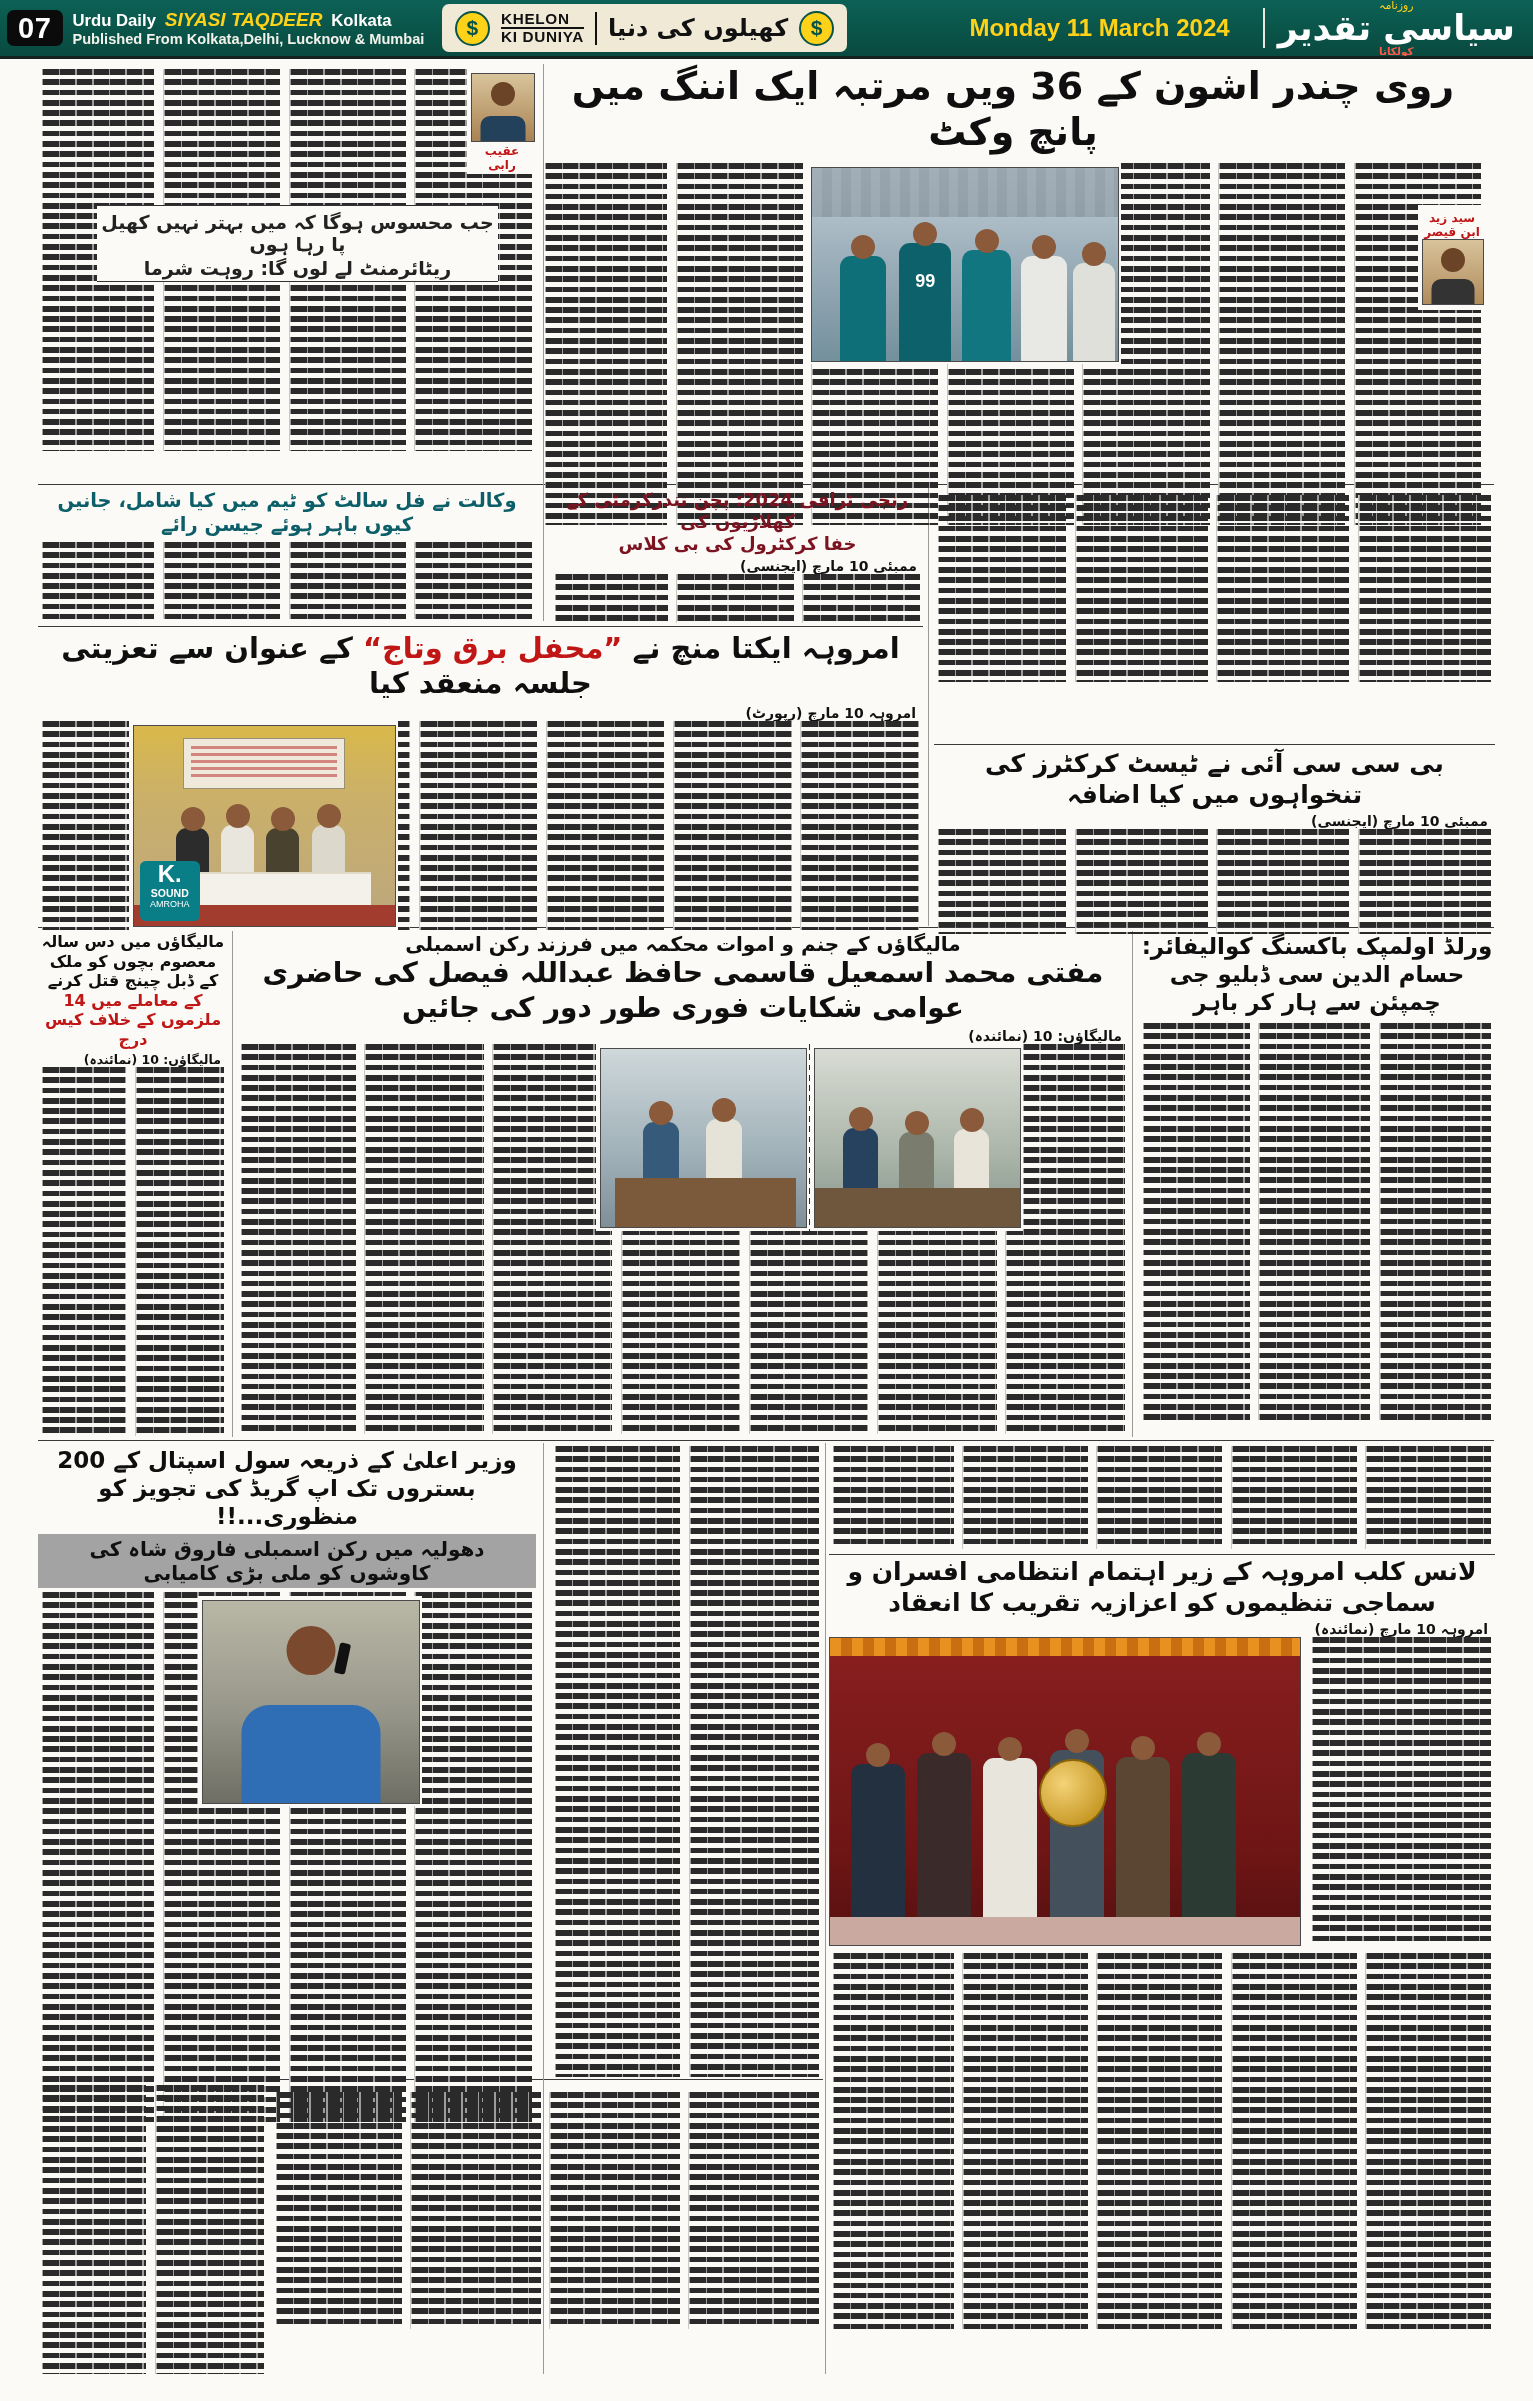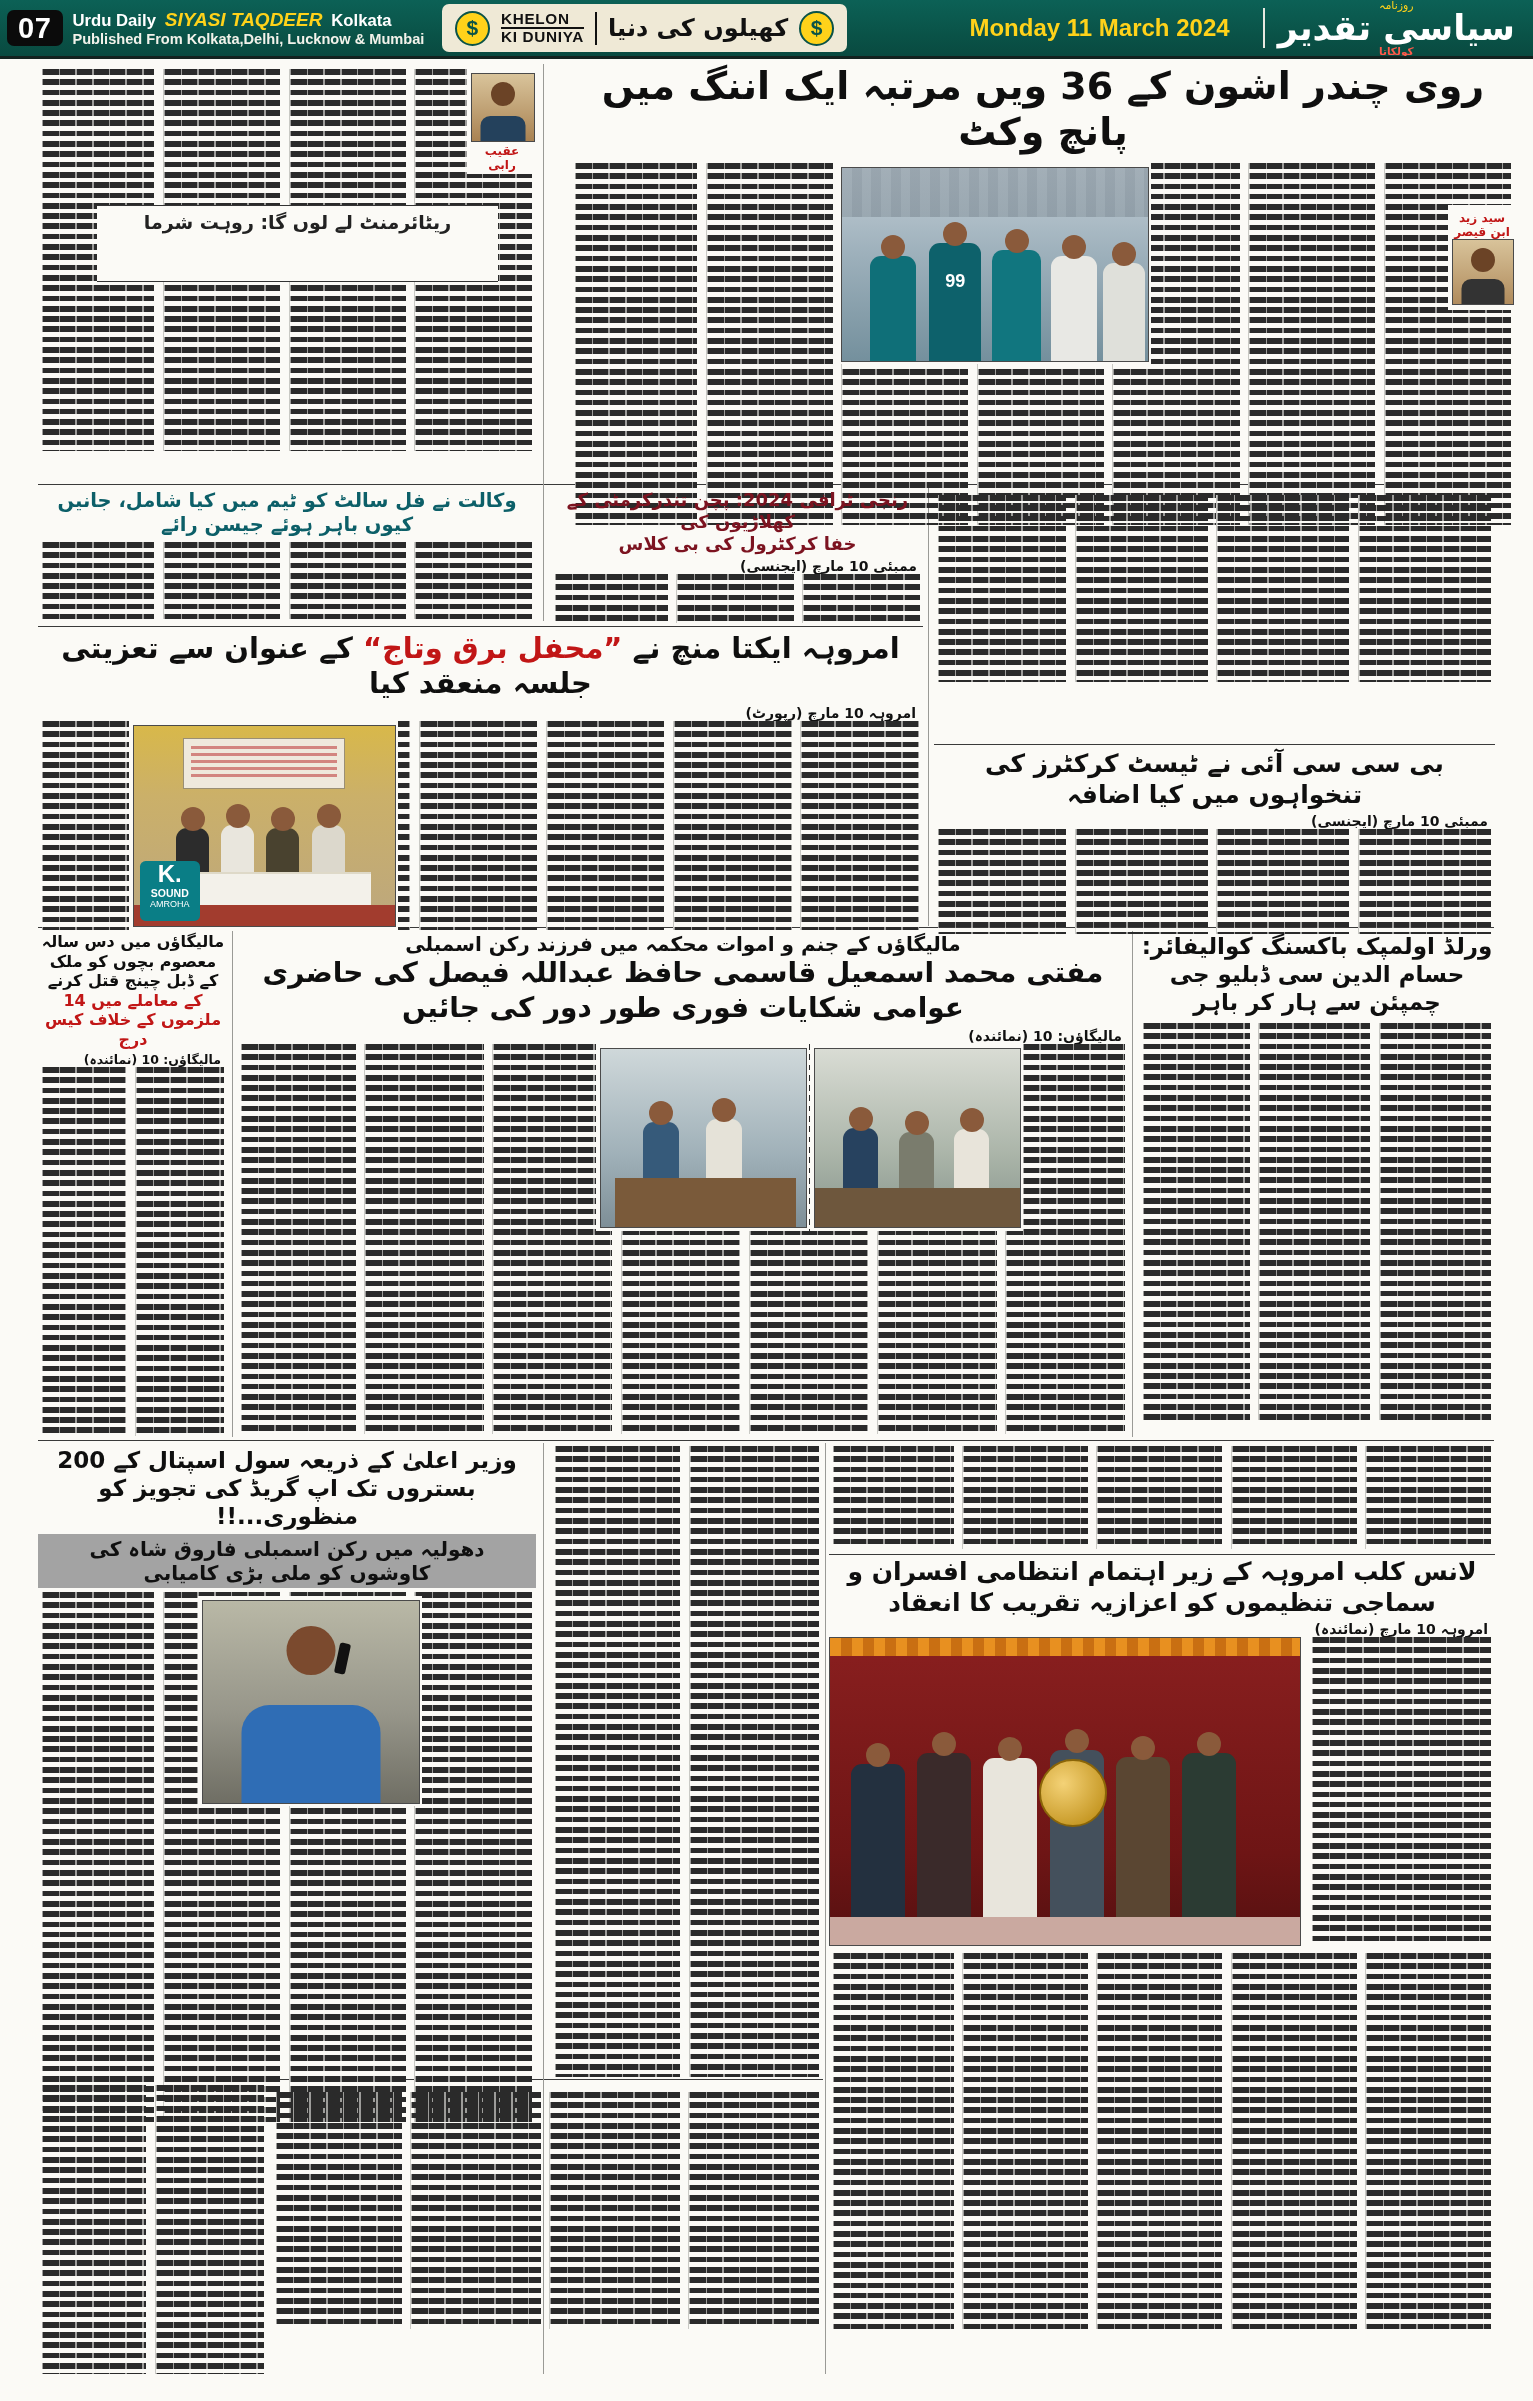--- a/index.html
+++ b/index.html
@@ -100,21 +100,21 @@
   <div class="xrule" style="left:38px;top:1440px;width:1456px;"></div>
   <div class="xrule" style="left:829px;top:1554px;width:666px;"></div>
   <div class="xrule" style="left:272px;top:2079px;width:551px;"></div>
   <div class="yrule" style="left:543px;top:64px;height:557px;"></div>
   <div class="yrule" style="left:928px;top:488px;height:438px;"></div>
   <div class="yrule" style="left:232px;top:931px;height:506px;"></div>
   <div class="yrule" style="left:1132px;top:931px;height:506px;"></div>
   <div class="yrule" style="left:543px;top:1443px;height:931px;"></div>
   <div class="yrule" style="left:825px;top:1443px;height:931px;"></div>
 
-  <section class="article" style="left:571px;top:63px;width:944px;height:421px;">
+  <section class="article" style="left:541px;top:63px;width:944px;height:421px;">
     <h1 class="hl" style="font-size:38px;">روی چندر اشون کے 36 ویں مرتبہ ایک اننگ میں پانچ وکٹ</h1>
     <div class="bodyarea" style="height:362px;margin-top:7px;">
       <div class="cols">
         <div class="gcol"></div>
           <div class="gcol"></div>
           <div class="gcol"></div>
           <div class="gcol"></div>
         <div class="gcol"></div>
           <div class="gcol"></div>
           <div class="gcol"></div>
@@ -152,20 +152,21 @@
           <div class="gcol"></div>
       </div>
       <div class="ovl" style="left:429px;top:0;width:70px;height:105px;">
         <div class="photo" style="height:67px;background:linear-gradient(180deg,#d9c49b,#a98252);">
           <div style="position:absolute;left:50%;top:8.4px;transform:translateX(-50%);width:24px;height:24px;border-radius:50%;background:#6b4326;"></div>
           <div style="position:absolute;left:50%;bottom:0;transform:translateX(-50%);width:45px;height:25px;border-radius:9.8px 9.8px 0 0;background:#24415c;"></div>
         </div>
         <div class="cap-red">عقیب رابی</div>
       </div>
       <div class="ovl" style="left:59px;top:136px;width:401px;height:77px;border-top:1.4px solid #333;border-bottom:1.4px solid #333;">
+        <div class="subhl" style="font-size:19px;">جب محسوس ہوگا کہ میں بہتر نہیں کھیل پا رہا ہوں</div>
         <div class="subhl" style="font-size:19px;">ریٹائرمنٹ لے لوں گا: روہت شرما</div>
       </div>
     </div>
   </section>
 
   <section class="article" style="left:38px;top:489px;width:498px;height:134px;">
     <h2 class="hl" style="font-size:19.5px;color:#0c5f68;">وکالت نے فل سالٹ کو ٹیم میں کیا شامل، جانیں کیوں باہر ہوئے جیسن رائے</h2>
     <div class="bodyarea" style="height:77px;margin-top:5.6px;">
       <div class="cols">
         <div class="gcol"></div>

